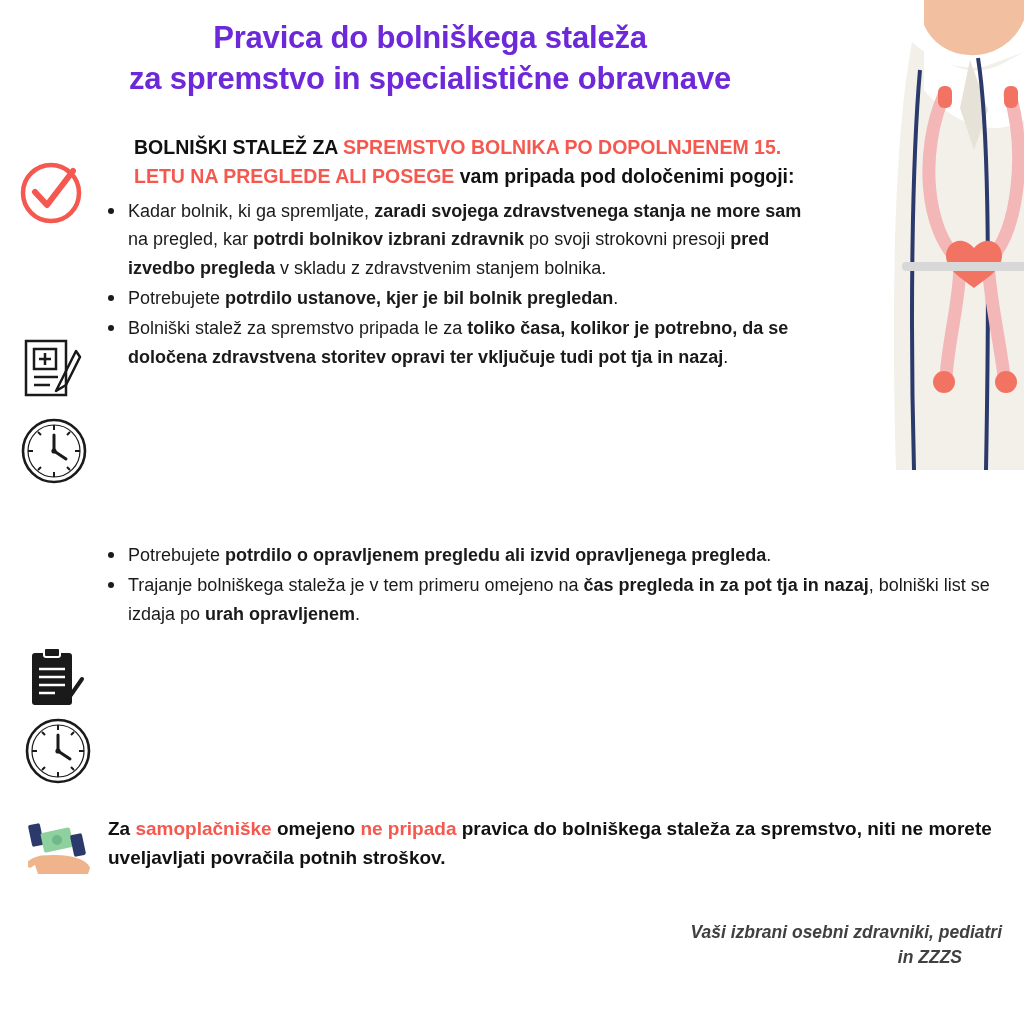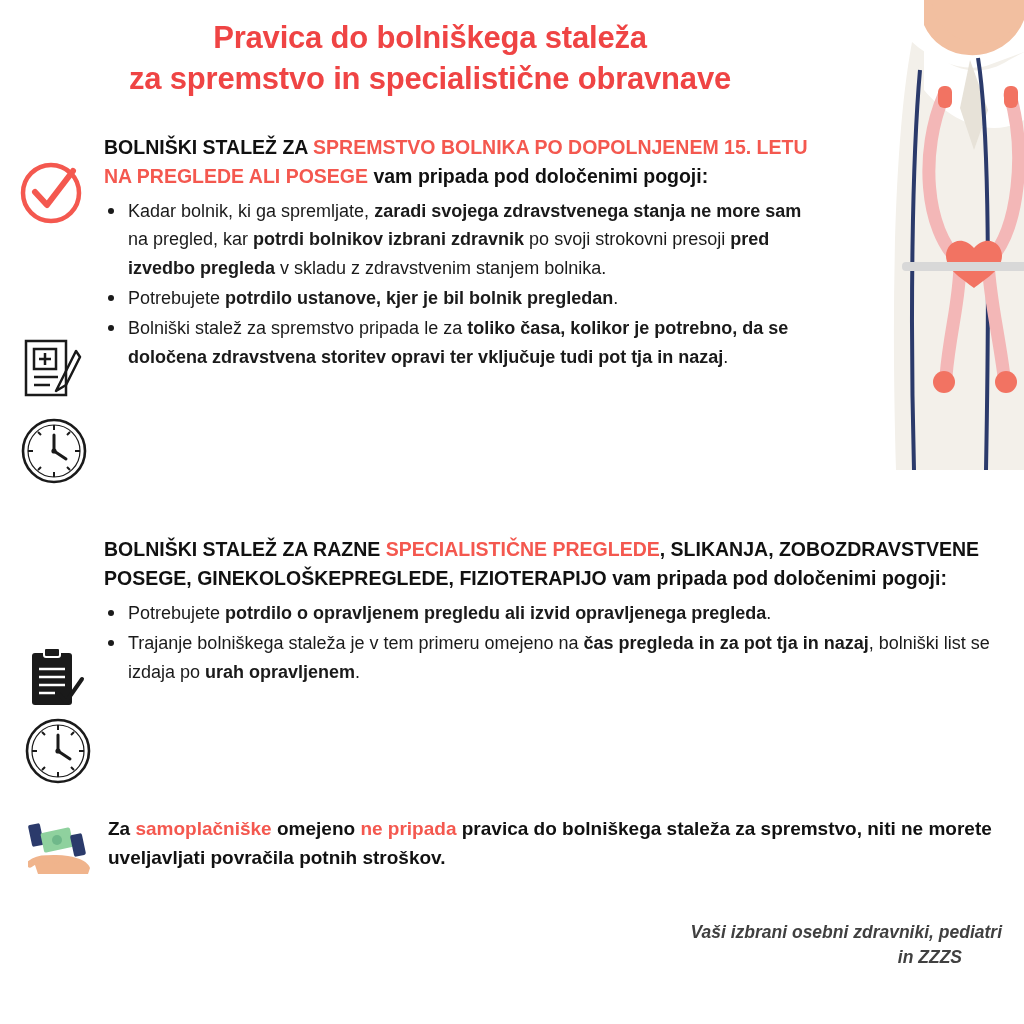--- a/index.html
+++ b/index.html
@@ -29,37 +29,37 @@
 
   
   .title-block {
     position: absolute;
     top: 18px;
     left: 0;
     width: 860px;
     text-align: center;
   }
   .title-line {
-    color: #ef4444;
+    color: #6d28d9;
     font-size: 31px;
     font-weight: bold;
     line-height: 1.32;
     letter-spacing: -0.2px;
   }
 
   
   .section {
     position: absolute;
   }
   .sec1 { top: 133px; left: 18px; width: 790px; }
   .sec2 { top: 535px; left: 18px; width: 1000px; }
   .sec3 { top: 815px; left: 36px; width: 975px; }
 
   .head {
-    margin-left: 86px;
+    margin-left: 116px;
     font-size: 19.5px;
     font-weight: bold;
     line-height: 1.48;
     color: #111111;
   }
   .sec2 .head { margin-left: 86px; }
   .hl-red { color: #f4584f; }
 
   ul.bullets {
     list-style: none;
@@ -234,23 +234,20 @@
     <li>
       <span>Potrebujete </span><span class="b">potrdilo ustanove, kjer je bil bolnik pregledan</span><span>.</span>
     </li>
     <li>
       <span>Bolniški stalež za spremstvo pripada le za </span><span class="b">toliko časa, kolikor je potrebno, da se določena zdravstvena storitev opravi ter vključuje tudi pot tja in nazaj</span><span>.</span>
     </li>
   </ul>
 </div>
 
 <div class="section sec2">
-  <div class="head">
-    <span>BOLNIŠKI STALEŽ ZA RAZNE </span><span class="hl-red">SPECIALISTIČNE PREGLEDE</span><span>, SLIKANJA, ZOBOZDRAVSTVENE POSEGE, GINEKOLOŠKEPREGLEDE, FIZIOTERAPIJO vam pripada pod določenimi pogoji:</span>
-  </div>
   <ul class="bullets">
     <li>
       <span>Potrebujete </span><span class="b">potrdilo o opravljenem pregledu ali izvid opravljenega pregleda</span><span>.</span>
     </li>
     <li>
       <span>Trajanje bolniškega staleža je v tem primeru omejeno na </span><span class="b">čas pregleda in za pot tja in nazaj</span><span>, bolniški list se izdaja po </span><span class="b">urah opravljenem</span><span>.</span>
     </li>
   </ul>
 </div>
 

